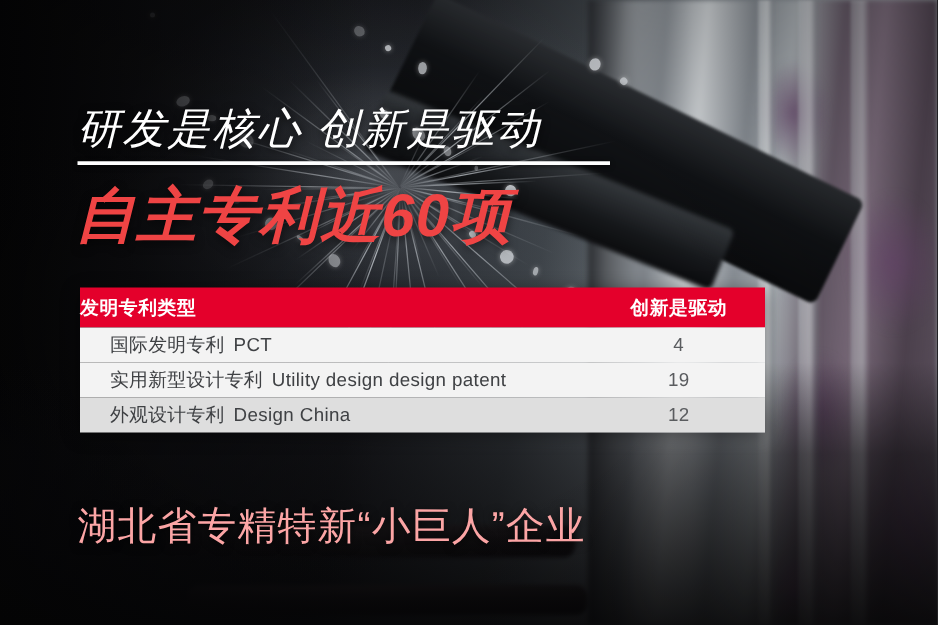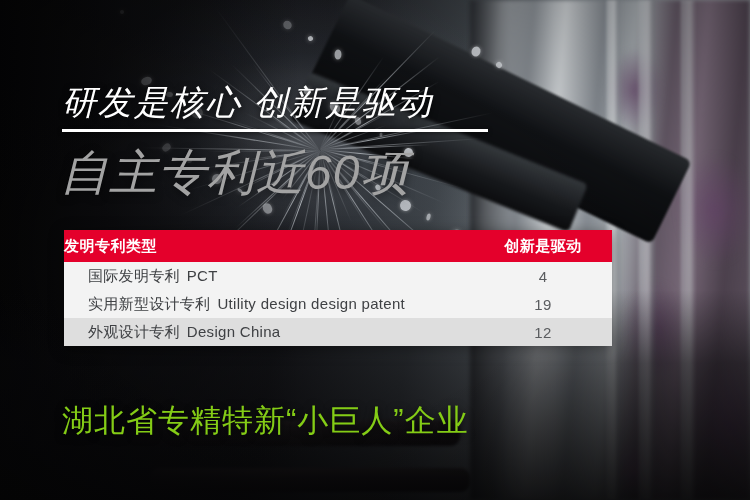--- a/index.html
+++ b/index.html
@@ -157,22 +157,22 @@
     height: 3px;
     background: #ffffff;
     box-shadow: 0 1px 4px rgba(0,0,0,0.6);
   }
   .subheadline {
     position: absolute;
     left: 60px;
     top: 141px;
     font-size: 48px;
     font-style: italic;
-    font-weight: normal;
-    color: #a3a3a3;
+    font-weight: bold;
+    color: #ef4444;
     letter-spacing: 1px;
     white-space: nowrap;
     text-shadow: 0 2px 8px rgba(0,0,0,0.55);
   }
 
   
   .patent-table {
     position: absolute;
     left: 64px;
     top: 230px;
@@ -219,21 +219,21 @@
   .patent-table tr.row-odd td { background: #f3f3f3; }
   .patent-table tr.row-even td { background: #dedede; }
   .type-en { margin-left: 7px; }
 
   .footer-note {
     position: absolute;
     left: 62px;
     top: 400px;
     font-size: 31px;
     font-weight: 400;
-    color: #84cc16;
+    color: #fca5a5;
     letter-spacing: 1px;
     white-space: nowrap;
     text-shadow: 0 2px 8px rgba(0,0,0,0.8);
   }
 </style>
 </head>
 <body>
 
 <div id="poster">
 

